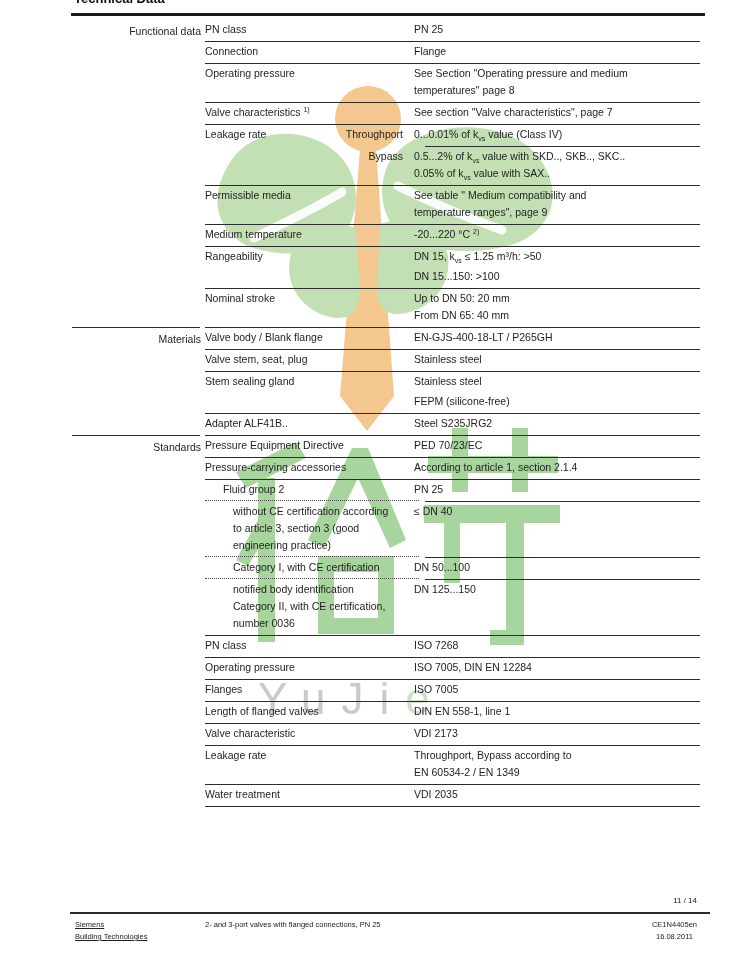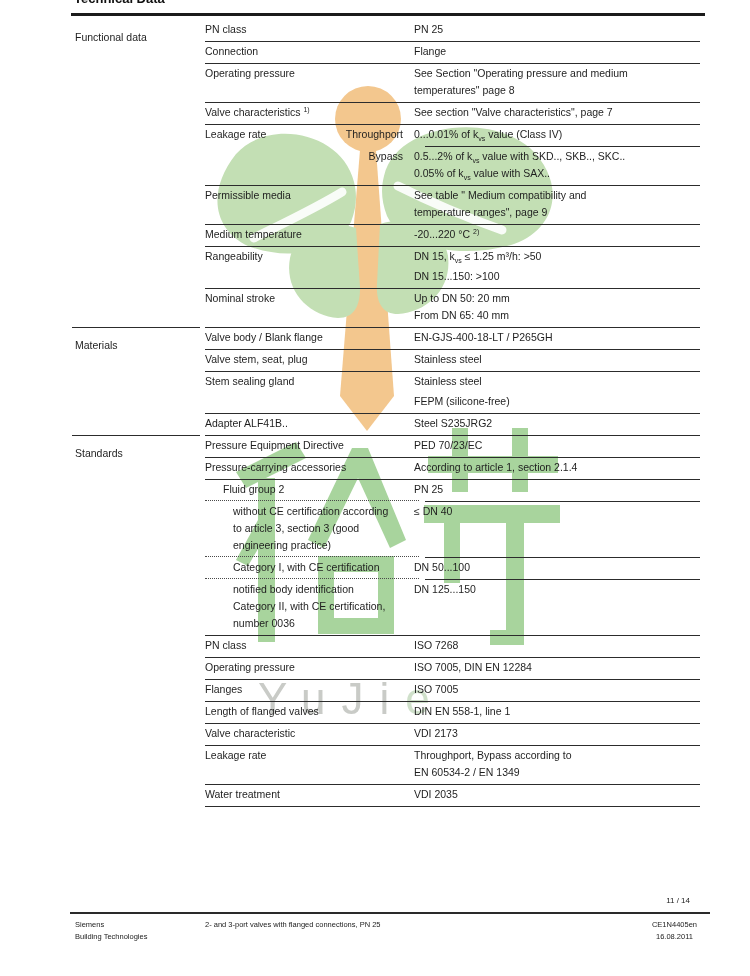--- a/index.html
+++ b/index.html
@@ -24,30 +24,30 @@
   .ttable{position:absolute; left:0; top:19px; width:750px; font-size:10.5px;}
   .trow{position:relative; display:flex; margin-left:205px; width:495px; padding:2px 0 3px 0;}
   .prop{width:209px; flex:none; box-sizing:border-box; padding-right:8px;}
   .prop.ind1{padding-left:18px;}
   .prop.ind2{padding-left:28px;}
   .val{flex:1; min-width:0;}
   .pline,.vline{line-height:17px; min-height:17px;}
   sup{font-size:7px; line-height:0;}
   sub{font-size:7px; line-height:0;}
   .sub-label{position:absolute; left:116px; top:2px; width:82px; text-align:right; line-height:17px;}
-  .sec-label{position:absolute; left:-130px; top:10px; width:126px; line-height:17px;}
+  .sec-label{position:absolute; left:-130px; top:4px; width:126px; line-height:17px;text-align:right;}
   .sep{position:absolute; bottom:-1px; height:1px; background:#2c2c2c;}
   .sep-full{left:0; width:495px;}
   .sep-right{left:220px; width:275px;}
   .sep-dotted-left{left:0; width:214px; height:0; background:none; border-bottom:1.5px dotted #4a4a4a; bottom:0;}
   .sep-section{left:-133px; width:128px;}
   
-  .page-num{position:absolute; top:896px; right:60px; font-size:8px; color:#222;}
+  .page-num{position:absolute; top:896px; right:53px; font-size:8px; color:#222;}
   .footer-rule{position:absolute; top:912px; left:70px; width:640px; height:2px; background:#2a2a2a;}
-  .footer-left{position:absolute; top:919px; left:75px; font-size:7.5px; line-height:12px; color:#222;}
+  .footer-left{position:absolute; top:919px; left:75px; font-size:7.5px; line-height:12px; color:#222;text-decoration:underline;}
   .footer-center{position:absolute; top:919px; left:205px; font-size:7.5px; line-height:12px; color:#222;}
   .footer-right{position:absolute; top:919px; right:53px; font-size:7.5px; line-height:12px; text-align:center; color:#222;}
 </style>
 </head>
 <body>
 
 <div class="page">
 
   <div class="watermark">
     <svg width="750" height="976" viewBox="0 0 750 976">

